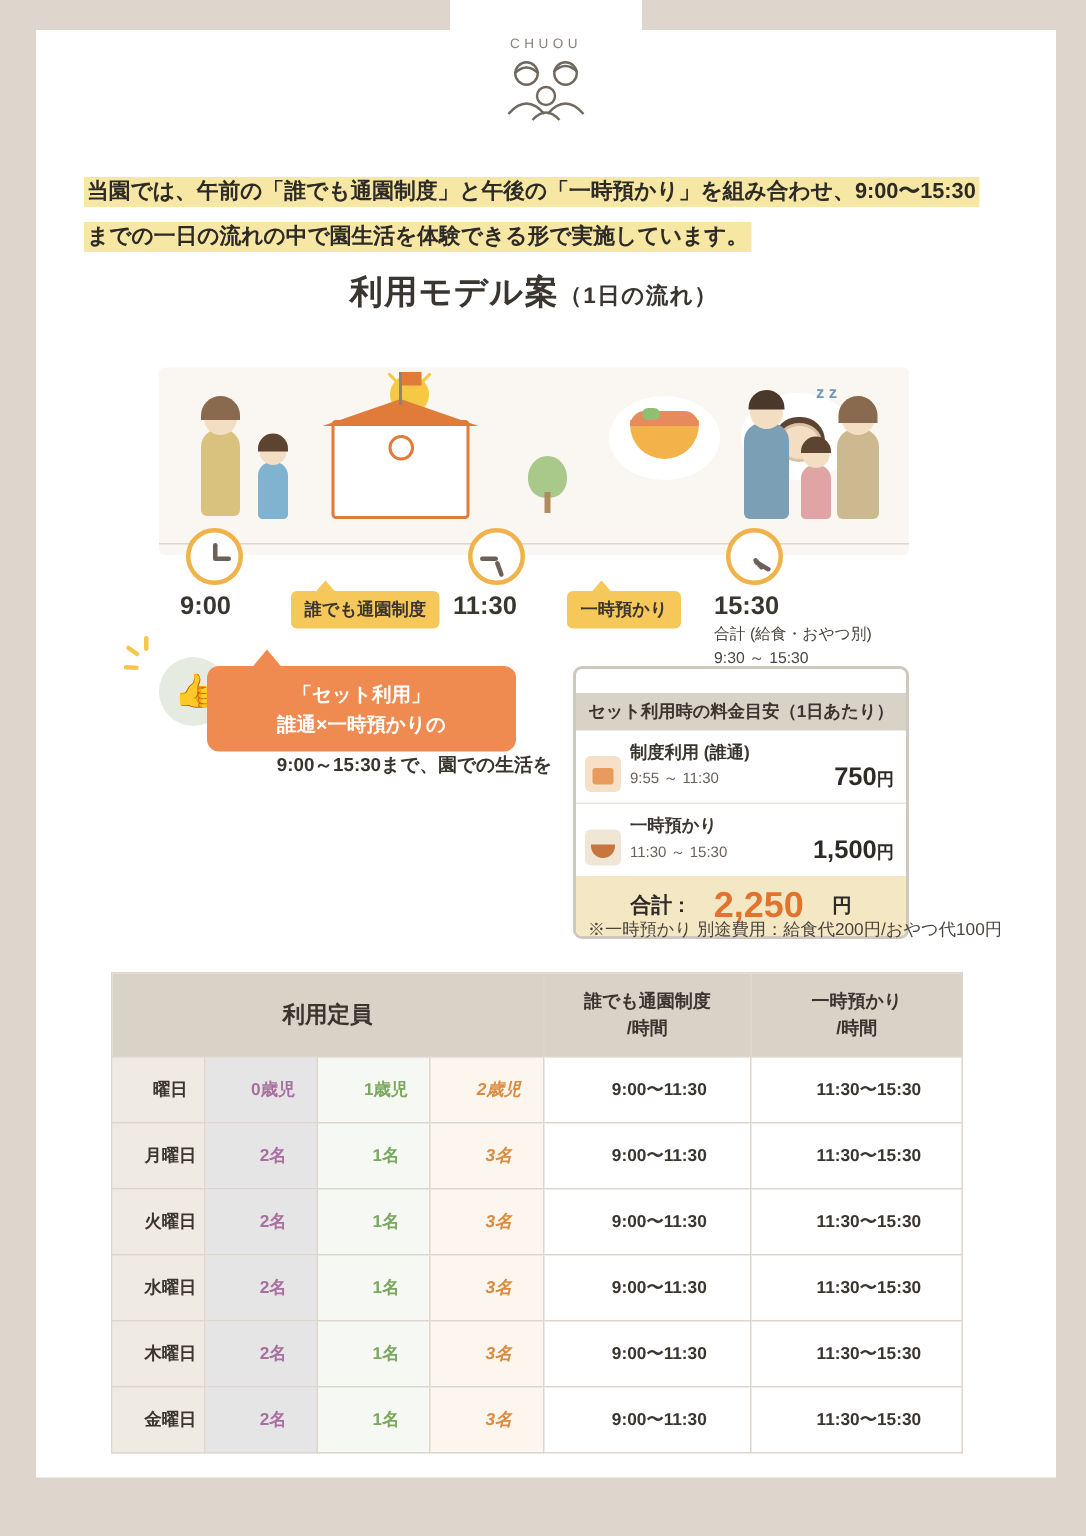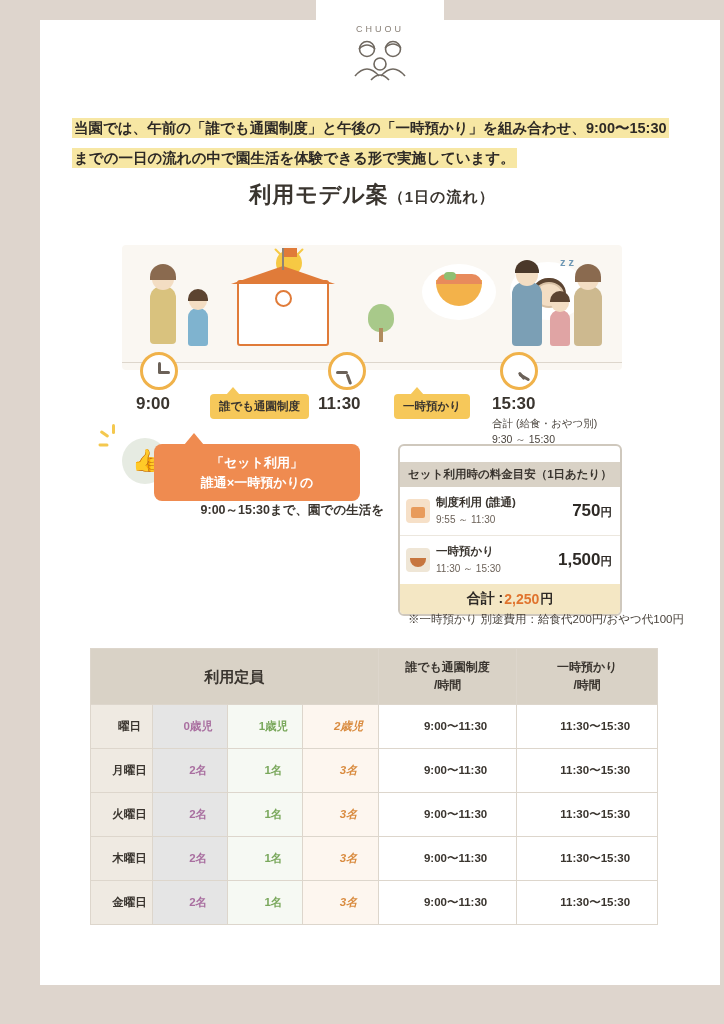--- a/index.html
+++ b/index.html
@@ -4,21 +4,21 @@
 <style>
   * { box-sizing: border-box; margin: 0; padding: 0; }
   body {
     width: 724px; height: 1024px;
     background: #ded5cd;
     font-family: "Liberation Sans", sans-serif;
     overflow: hidden;
   }
   .page {
     position: absolute;
-    left: 40px; top: 20px;
+    left: 24px; top: 20px;
     width: 680px; height: 965px;
     background: #ffffff;
   }
   
   .notch {
     position: absolute;
     left: 50%; transform: translateX(-50%);
     top: -20px;
     width: 128px; height: 92px;
     background: #ffffff;
@@ -210,21 +210,21 @@
     position:absolute; left:358px; top:424px;
     width:224px; background:#ffffff;
     border:2px solid #cfc8bd; border-radius:6px;
     overflow:hidden;
   }
   .price-head{
     background:#d9d2c6; color:#3a352f;
     font-size:11.5px; font-weight:bold; text-align:center; padding:5px 0;margin-top:16px;
   }
   .price-row{
-    display:flex; align-items:center; padding:7px 8px 7px 6px;
+    display:flex; align-items:flex-end; padding:7px 8px 7px 6px;
   }
   .price-row + .price-row{ border-top:1px solid #ece7de; }
   .pic{
     width:24px; height:24px; border-radius:4px;
     flex:0 0 24px; margin-right:6px; position:relative;
   }
   .pic.bldgmini{ background:#f6e0c8; }
   .pic.bldgmini::after{
     content:""; position:absolute; left:5px; top:8px; width:14px; height:11px;
     background:#e89b5c; border-radius:2px;
@@ -234,24 +234,24 @@
     content:""; position:absolute; left:4px; top:10px; width:16px; height:9px;
     background:#c7763f; border-radius:0 0 9px 9px;
   }
   .price-text{ flex:1; font-size:11px; color:#3a352f; line-height:1.5; }
   .price-text b{ font-size:11.5px; }
   .price-text span{ color:#6b6158; font-size:10px; }
   .price-amt{ font-size:17px; font-weight:bold; color:#2e2a26; white-space:nowrap;}
   .price-amt .yen{ font-size:11.5px; }
   .price-total{
     background:#f4e7c4; display:flex; align-items:center; justify-content:center;
-    gap:1px; padding:6px 0;
+    gap:19px; padding:6px 0;
   }
   .price-total .lbl{ font-size:14px; font-weight:bold; color:#2e2a26; }
-  .price-total .val{ font-size:14px; font-weight:bold; color:#e0742e; }
+  .price-total .val{ font-size:24px; font-weight:bold; color:#e0742e; }
   .price-total .yen2{ font-size:13px; font-weight:bold; color:#2e2a26; }
 
   .footnote{
     position:absolute; right:36px; top:592px;
     font-size:11.5px; color:#4a443d;
   }
 
   
   table{
     position:absolute; left:50px; top:628px;
@@ -428,20 +428,28 @@
       </tr>
       <tr>
         <td class="day">火曜日</td>
         <td class="c0">2名</td>
         <td class="c1">1名</td>
         <td class="c2">3名</td>
         <td class="time">9:00〜11:30</td>
         <td class="time">11:30〜15:30</td>
       </tr>
       <tr>
+        <td class="day">水曜日</td>
+        <td class="c0">2名</td>
+        <td class="c1">1名</td>
+        <td class="c2">3名</td>
+        <td class="time">9:00〜11:30</td>
+        <td class="time">11:30〜15:30</td>
+      </tr>
+      <tr>
         <td class="day">木曜日</td>
         <td class="c0">2名</td>
         <td class="c1">1名</td>
         <td class="c2">3名</td>
         <td class="time">9:00〜11:30</td>
         <td class="time">11:30〜15:30</td>
       </tr>
       <tr>
         <td class="day">金曜日</td>
         <td class="c0">2名</td>

